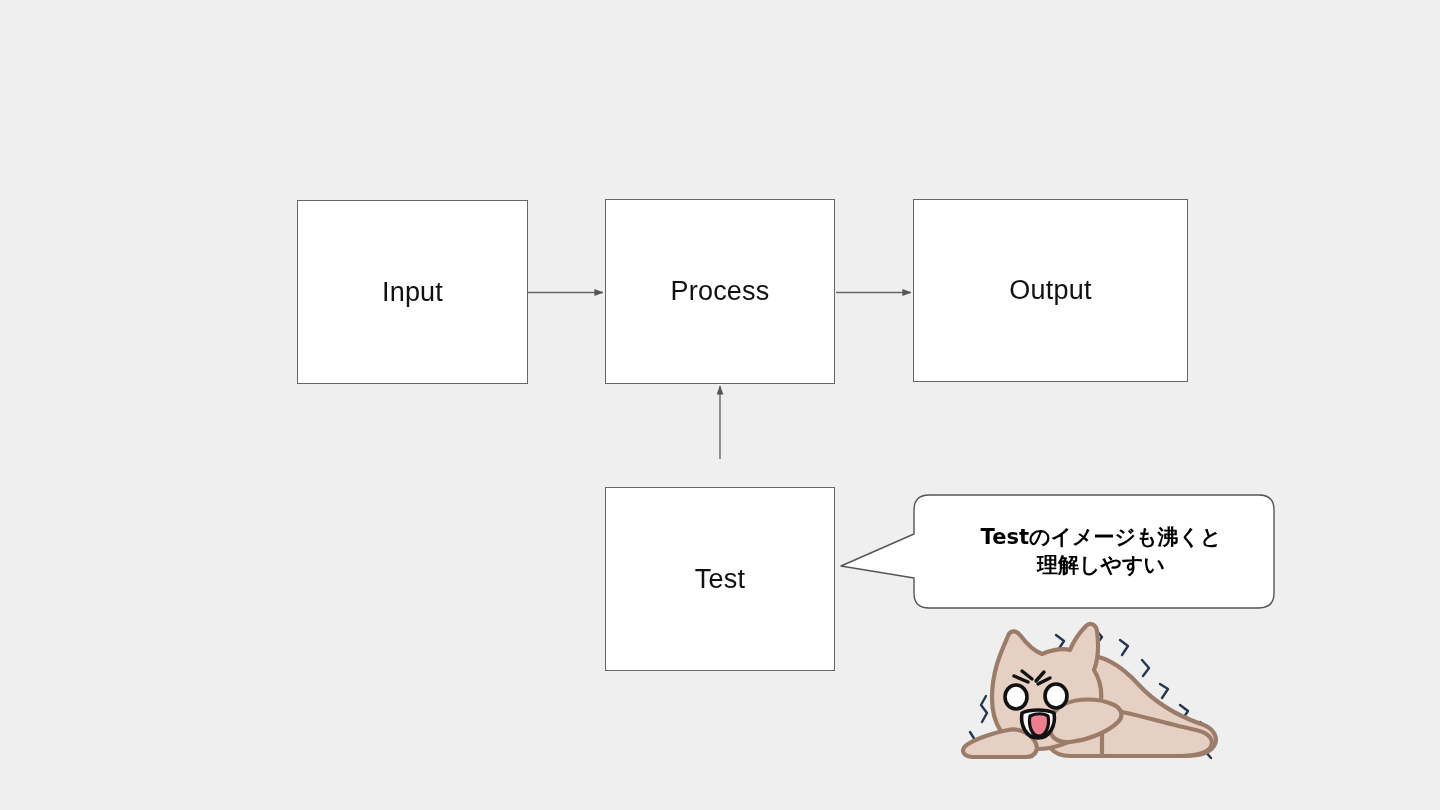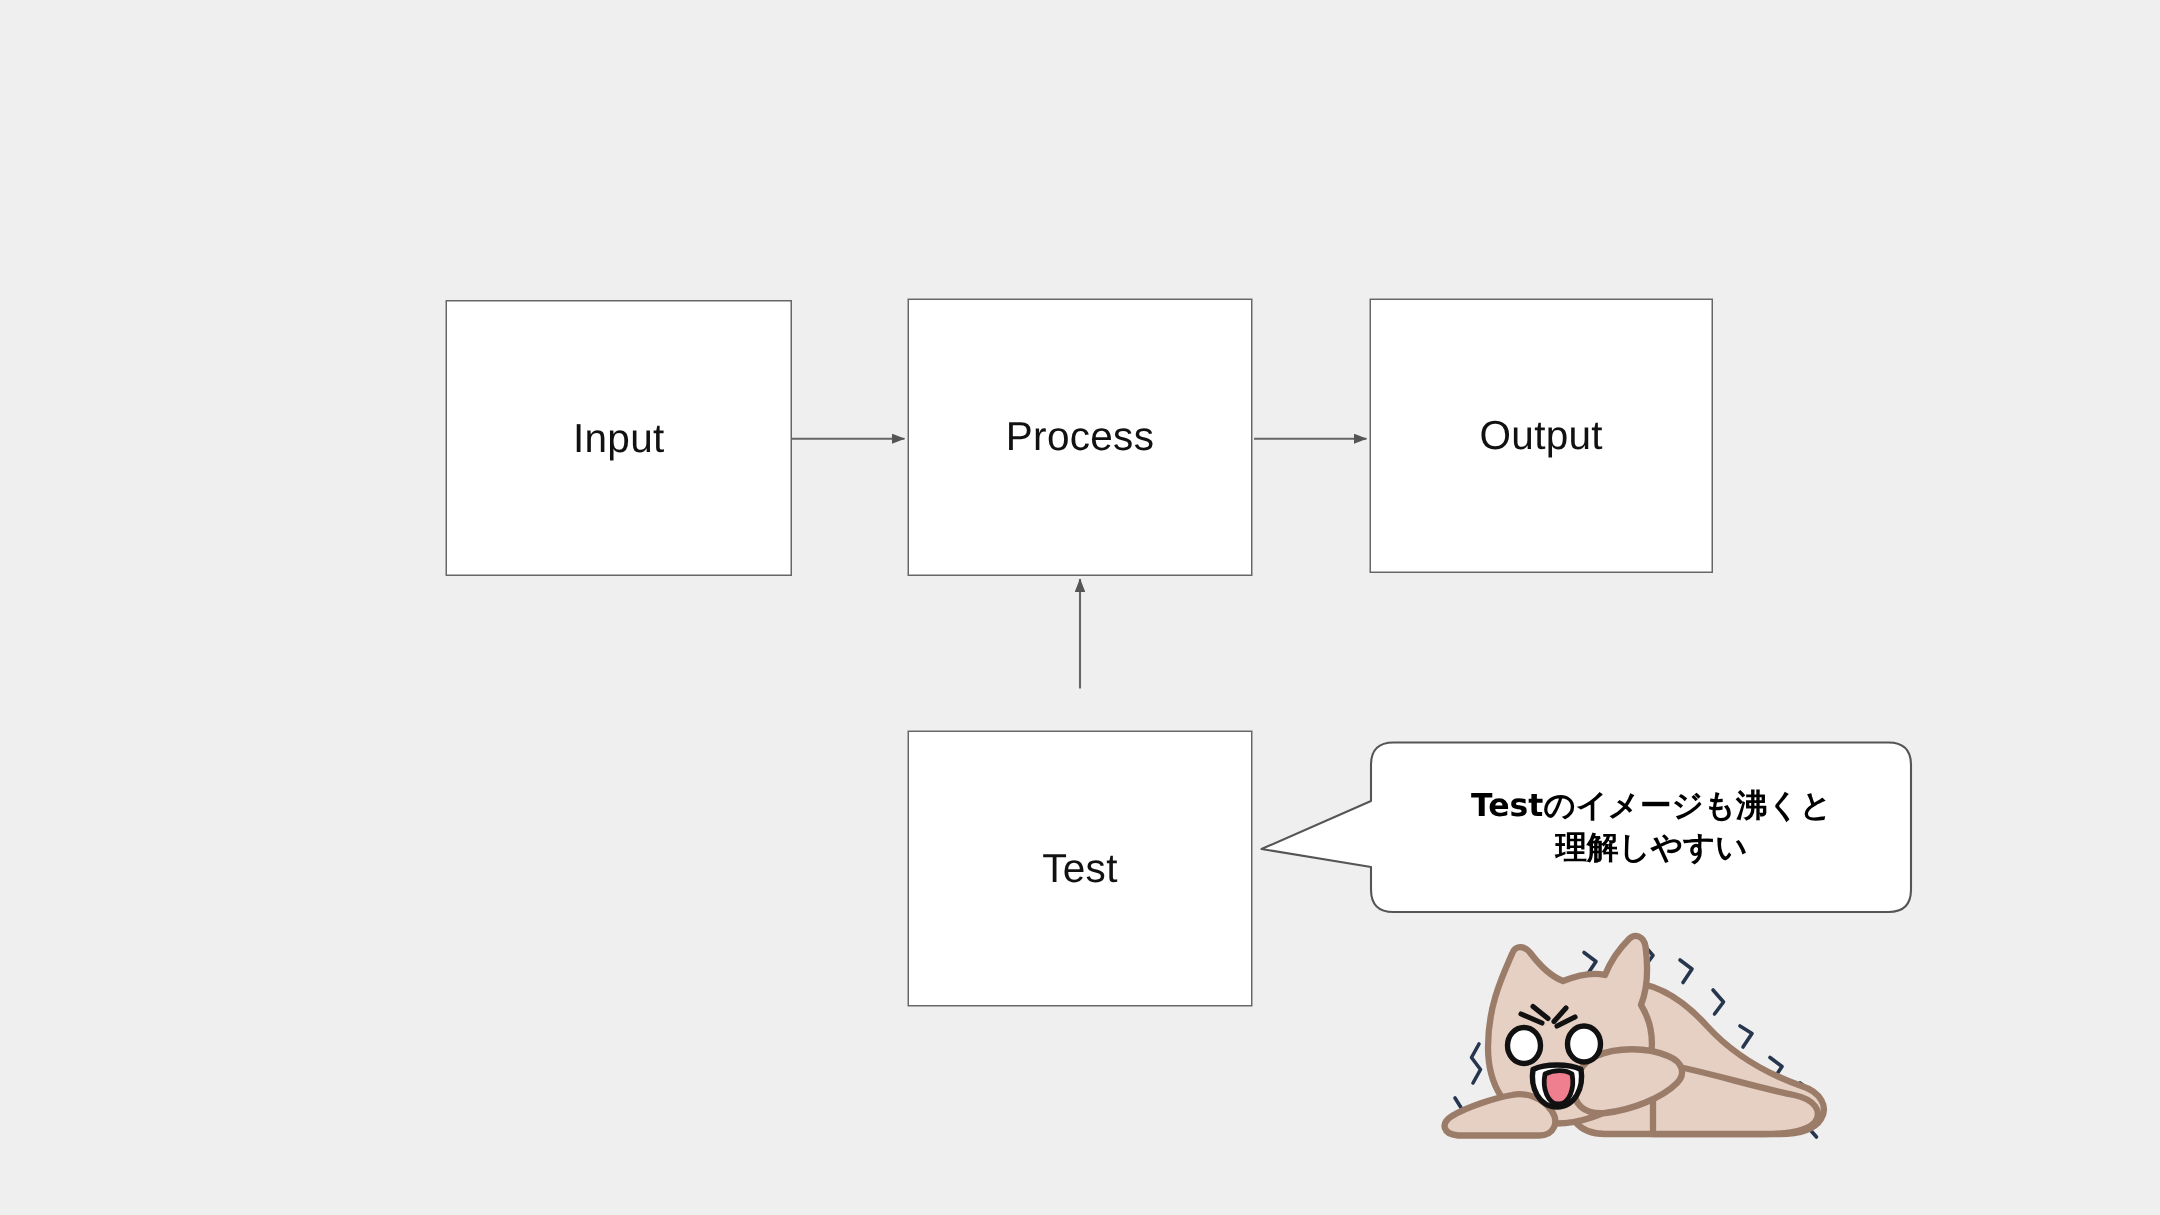--- a/index.html
+++ b/index.html
@@ -34,21 +34,21 @@
   .node-label {
     font-family: "Liberation Sans", "DejaVu Sans", sans-serif;
     font-size: 27px;
     color: #111111;
     letter-spacing: 0.2px;
     line-height: 1;
     white-space: nowrap;
   }
   #node-input   { left: 297px; top: 200px;  width: 231px; height: 184px; }
   #node-process { left: 605px; top: 199px;  width: 230px; height: 185px; }
-  #node-output  { left: 913px; top: 199px;  width: 229px; height: 183px; }
+  #node-output  { left: 913px; top: 199px;  width: 275px; height: 183px; }
   #node-test    { left: 605px; top: 459px;  width: 230px; height: 184px; margin-top: 28px; }
 
   #edges {
     position: absolute;
     left: 0; top: 0;
     width: 1440px; height: 810px;
     pointer-events: none;
   }
 
   .bubble {

